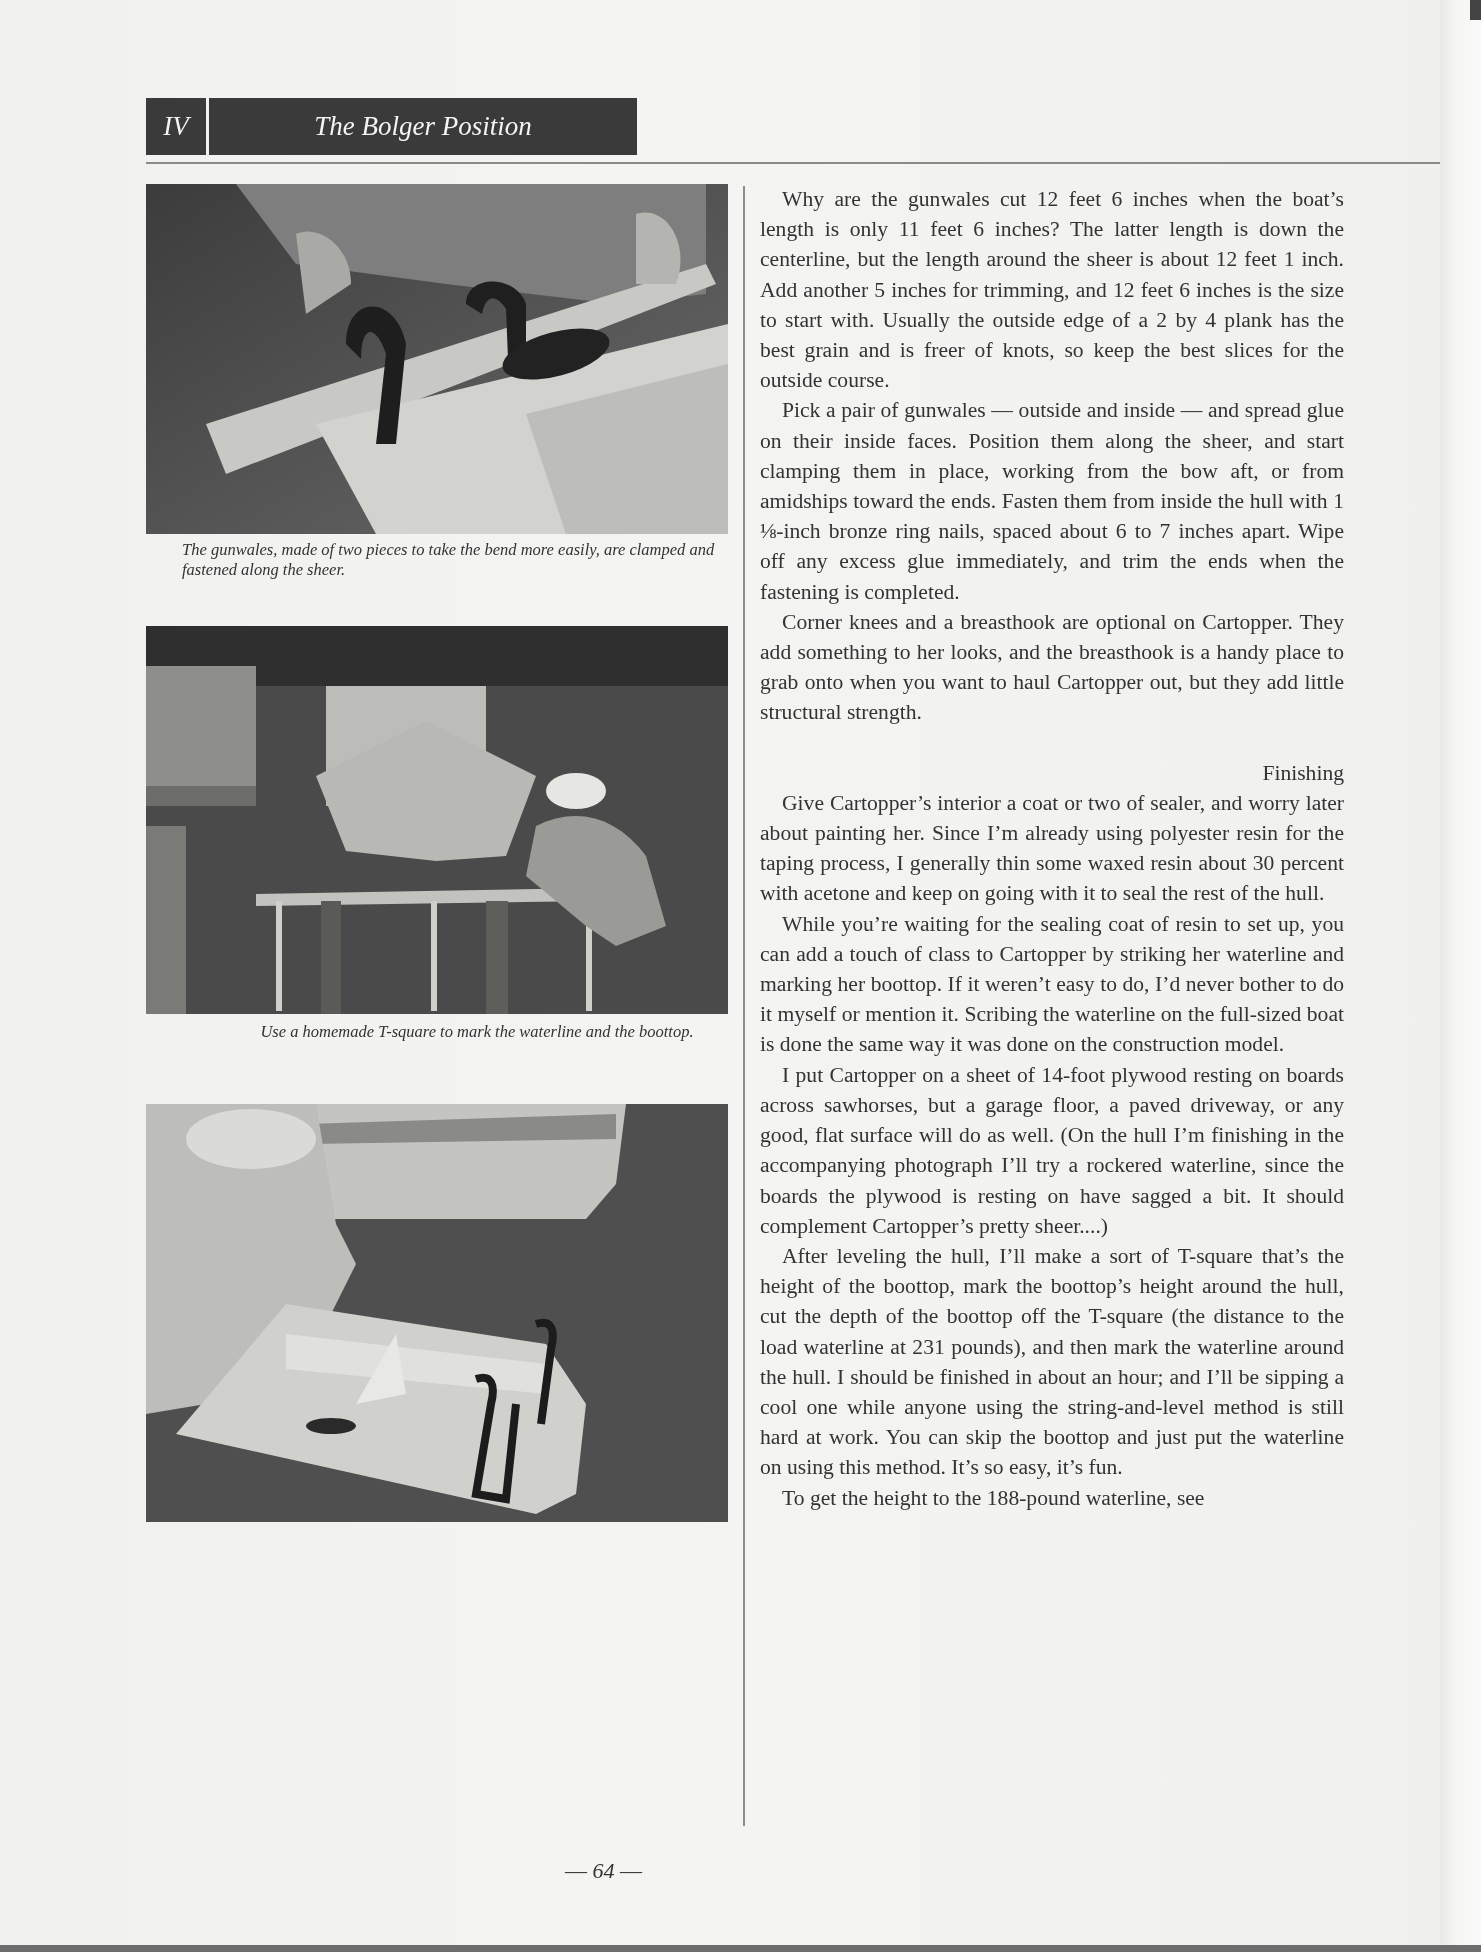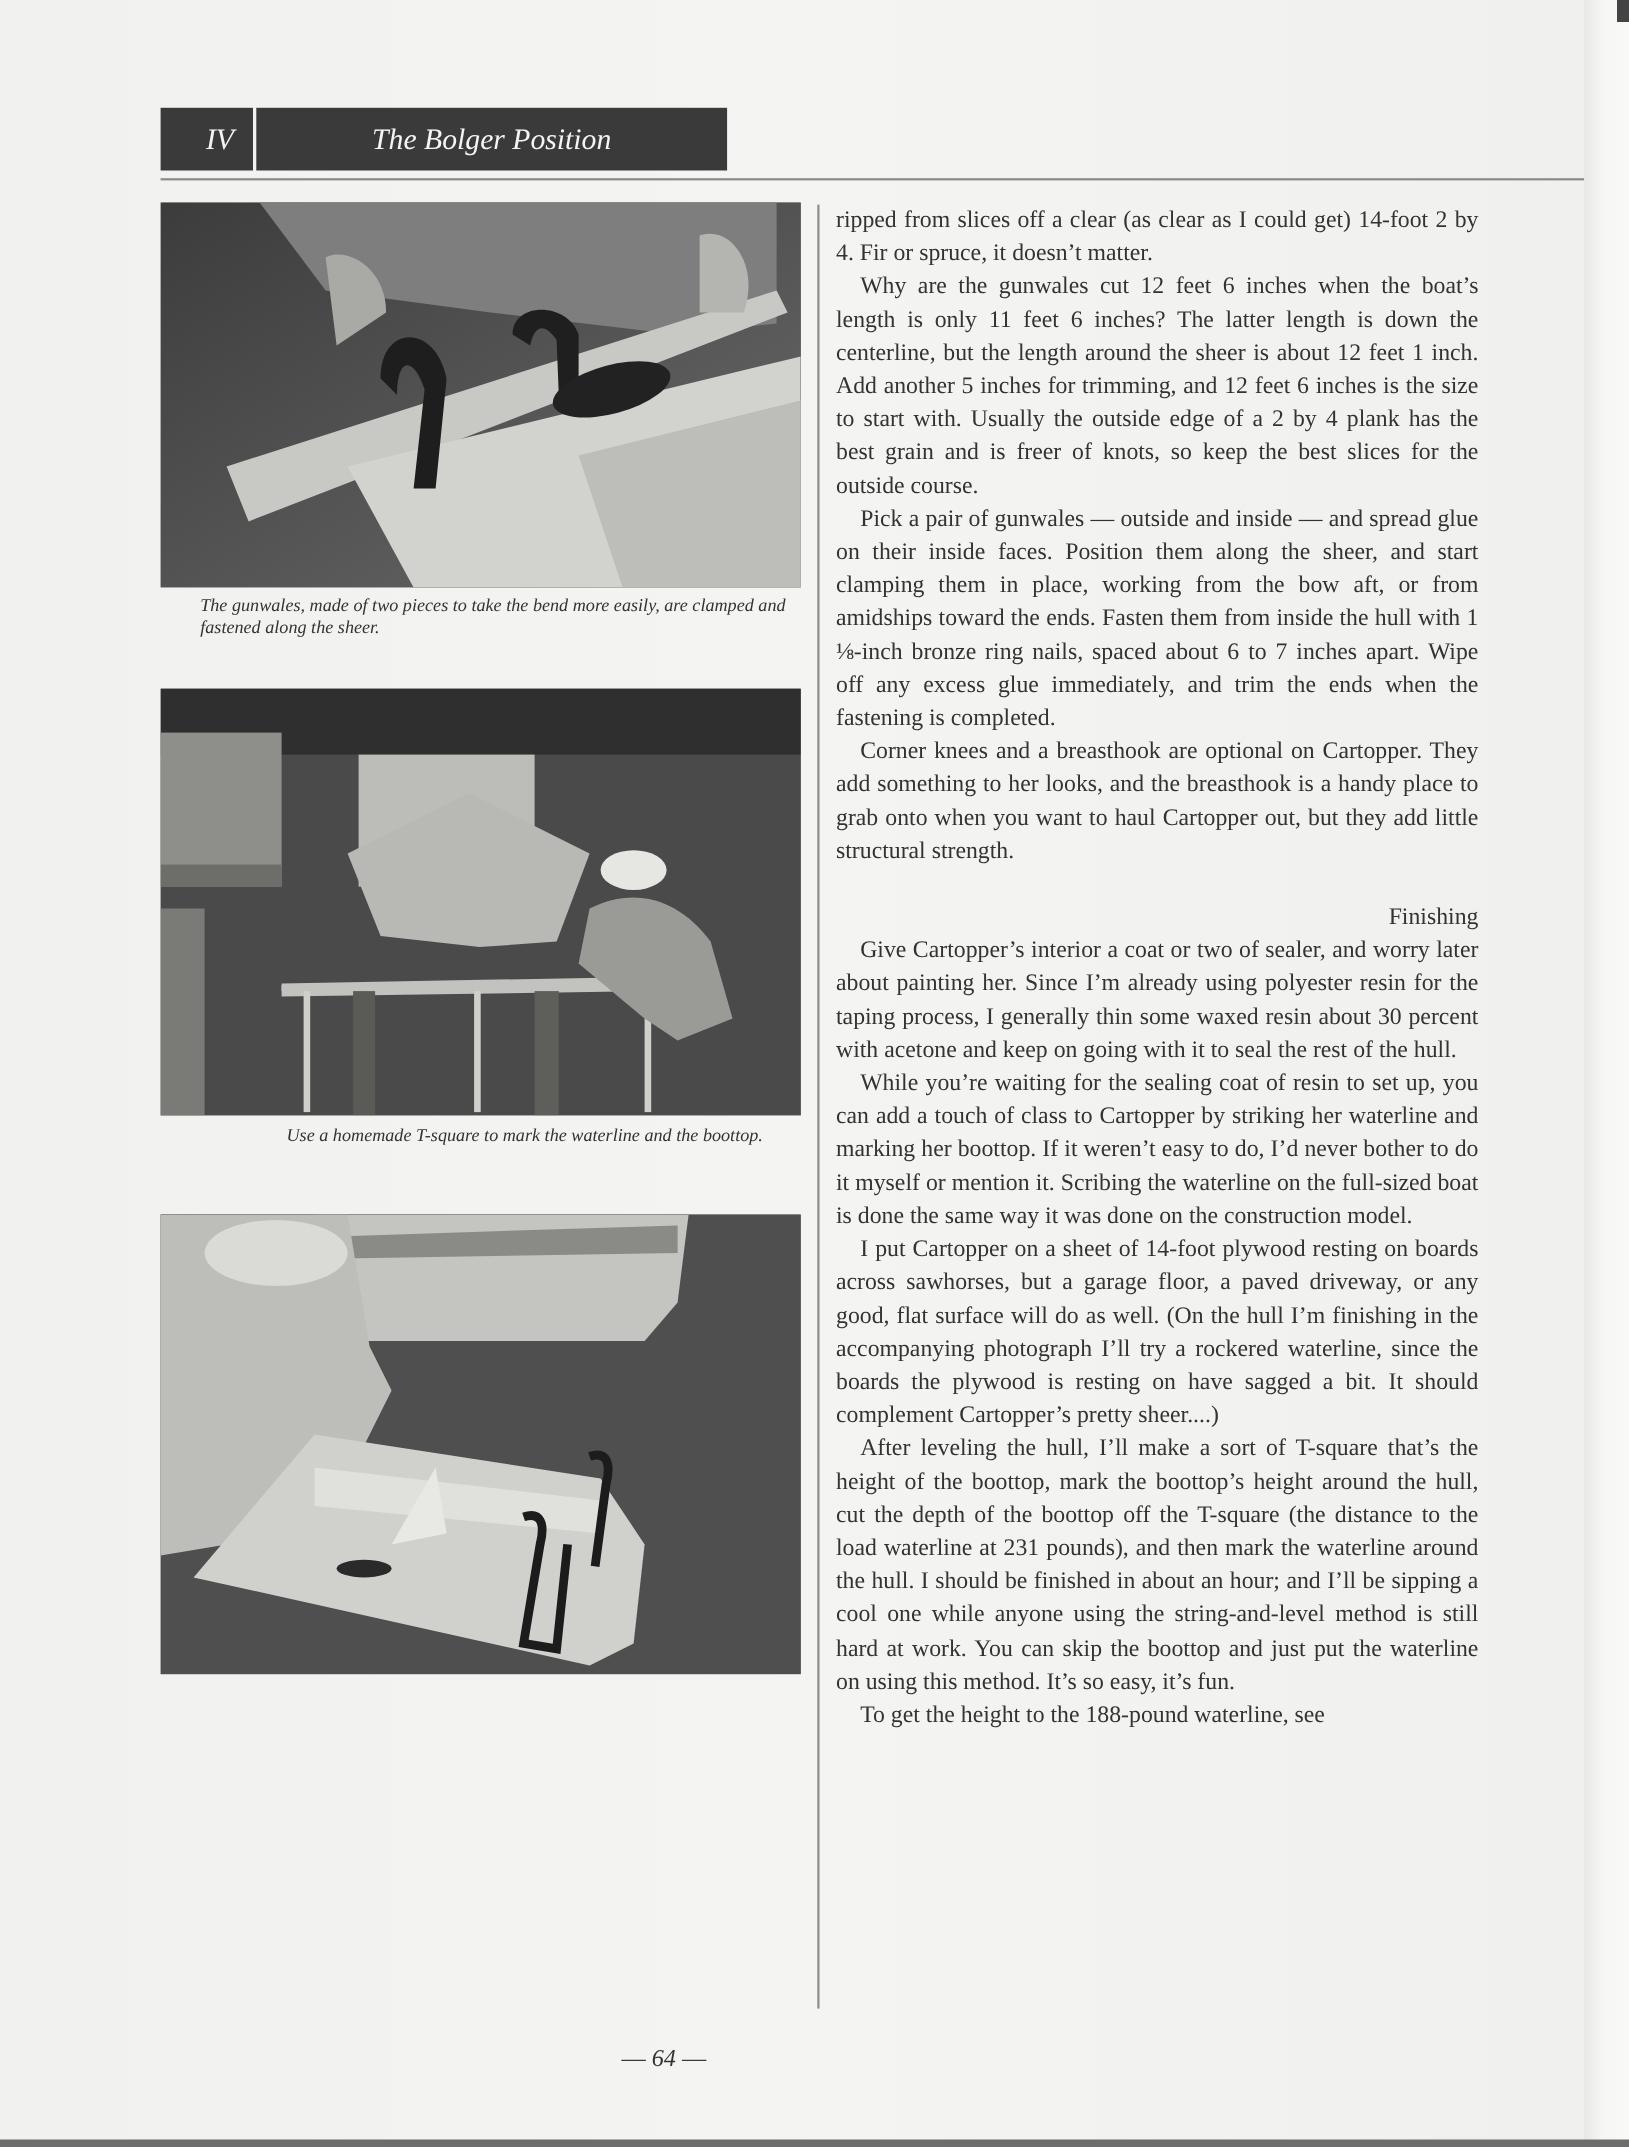--- a/index.html
+++ b/index.html
@@ -26,21 +26,21 @@
     background: #6d6d6d;
   }
 
   
   .chapter-bar { position: absolute; top: 98px; left: 146px; height: 57px; display: flex; gap: 3px; }
   .chapter-num, .chapter-title {
     background: #3a3a3a; color: #f4f4f4; height: 57px;
     display: flex; align-items: center; justify-content: center;
     font-family: "Liberation Serif", "DejaVu Serif", serif; font-style: italic;
   }
-  .chapter-num { width: 60px; font-size: 27px; padding-left: 24px; }
+  .chapter-num { width: 60px; font-size: 27px; }
   .chapter-title { width: 428px; font-size: 27px; }
   .header-rule {
     position: absolute; top: 162px; left: 146px; width: 1335px; height: 2px; background: #8a8a8a;
   }
 
   
   .photo {
     position: absolute; left: 146px; width: 582px; overflow: hidden;
     background: #555;
   }
@@ -140,21 +140,20 @@
       <path d="M140 230 L400 260 L400 290 L140 265 Z" fill="#e0e0dc"></path>
       <path d="M210 300 L250 230 L260 290 Z" fill="#e8e8e4"></path>
       <path d="M330 275 C345 270 350 280 345 300 L330 390 L360 395 L370 300" stroke="#1c1c1c" stroke-width="8" fill="none"></path>
       <path d="M390 220 C405 215 410 225 405 245 L395 320" stroke="#1c1c1c" stroke-width="8" fill="none"></path>
       <ellipse cx="185" cy="322" rx="25" ry="8" fill="#2a2a2a"></ellipse>
     </svg>
   </div>
 
   <div class="col-rule"></div>
   <div class="body-col">
-    <p class="first">ripped from slices off a clear (as clear as I could get) 14-foot 2 by 4. Fir or spruce, it doesn’t matter.</p>
     <p>Why are the gunwales cut 12 feet 6 inches when the boat’s length is only 11 feet 6 inches? The latter length is down the centerline, but the length around the sheer is about 12 feet 1 inch. Add another 5 inches for trimming, and 12 feet 6 inches is the size to start with. Usually the outside edge of a 2 by 4 plank has the best grain and is freer of knots, so keep the best slices for the outside course.</p>
     <p>Pick a pair of gunwales — outside and inside — and spread glue on their inside faces. Position them along the sheer, and start clamping them in place, working from the bow aft, or from amidships toward the ends. Fasten them from inside the hull with 1 ⅛-inch bronze ring nails, spaced about 6 to 7 inches apart. Wipe off any excess glue immediately, and trim the ends when the fastening is completed.</p>
     <p>Corner knees and a breasthook are optional on Cartopper. They add something to her looks, and the breasthook is a handy place to grab onto when you want to haul Cartopper out, but they add little structural strength.</p>
     <p class="section-head">Finishing</p>
     <p>Give Cartopper’s interior a coat or two of sealer, and worry later about painting her. Since I’m already using polyester resin for the taping process, I generally thin some waxed resin about 30 percent with acetone and keep on going with it to seal the rest of the hull.</p>
     <p>While you’re waiting for the sealing coat of resin to set up, you can add a touch of class to Cartopper by striking her waterline and marking her boottop. If it weren’t easy to do, I’d never bother to do it myself or mention it. Scribing the waterline on the full-sized boat is done the same way it was done on the construction model.</p>
     <p>I put Cartopper on a sheet of 14-foot plywood resting on boards across sawhorses, but a garage floor, a paved driveway, or any good, flat surface will do as well. (On the hull I’m finishing in the accompanying photograph I’ll try a rockered waterline, since the boards the plywood is resting on have sagged a bit. It should complement Cartopper’s pretty sheer....)</p>
     <p>After leveling the hull, I’ll make a sort of T-square that’s the height of the boottop, mark the boottop’s height around the hull, cut the depth of the boottop off the T-square (the distance to the load waterline at 231 pounds), and then mark the waterline around the hull. I should be finished in about an hour; and I’ll be sipping a cool one while anyone using the string-and-level method is still hard at work. You can skip the boottop and just put the waterline on using this method. It’s so easy, it’s fun.</p>
     <p>To get the height to the 188-pound waterline, see</p>
   </div>

